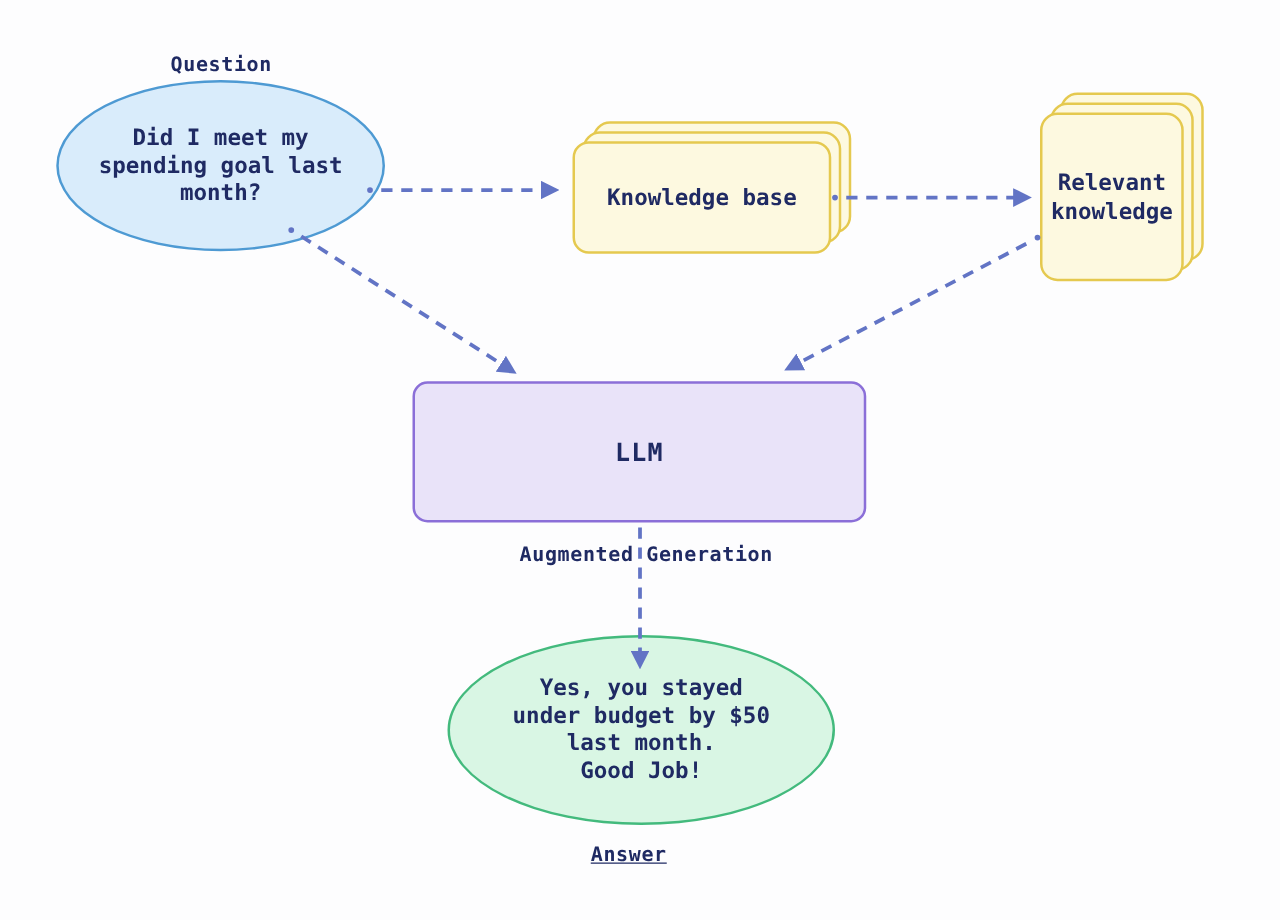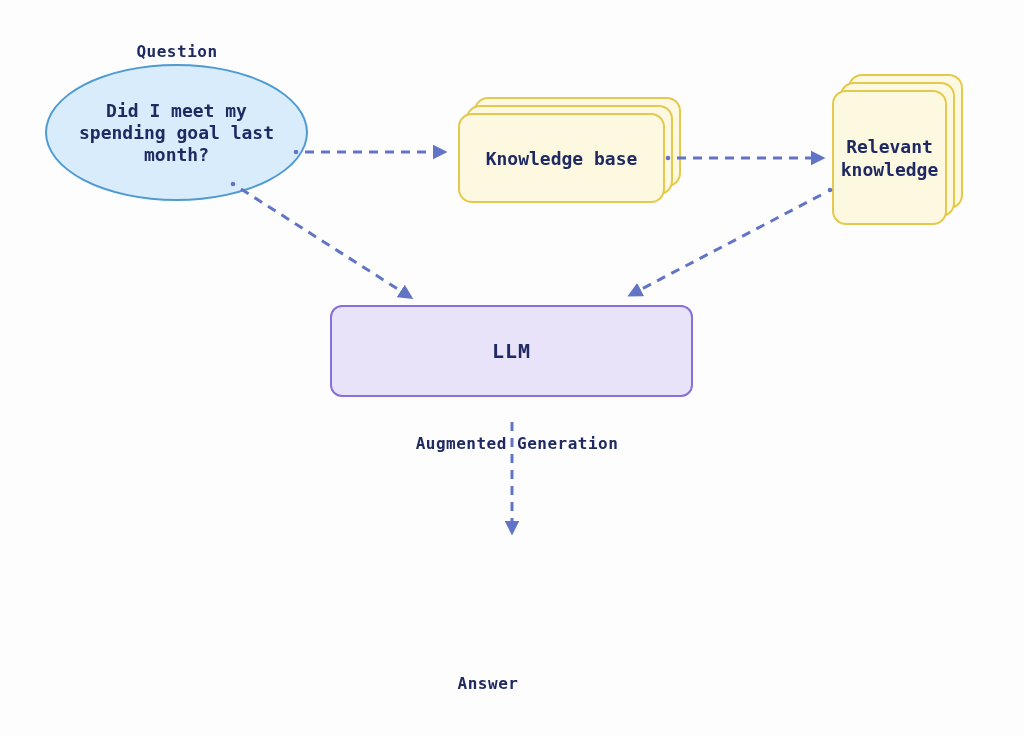--- a/index.html
+++ b/index.html
@@ -68,21 +68,21 @@
     align-items: center;
     justify-content: center;
     text-align: center;
     white-space: pre-line;
     font-weight: bold;
     color: var(--text, #1f2a63);
     font-size: 18px;
     line-height: 23px;
   }
   .llm-box {
-    left: 330px; top: 305px; width: 363px; height: 92px;
+    left: 330px; top: 305px; width: 363px; height: 113px;
     background: var(--llm_fill);
     border: 2px solid var(--llm_stroke);
     border-radius: 12px;
     font-size: 20px;
     letter-spacing: 1px;
   }
   .arrow-layer {
     position: absolute;
     left: 0; top: 0;
     width: 1024px; height: 736px;
@@ -107,42 +107,48 @@
 
   <div class="node ellipse-question">
     <span>Did I meet my
 spending goal last
 month?</span>
   </div>
 
   <div>
     <div class="card kb-card" style="left:474px; top:97px;"></div>
     <div class="card kb-card" style="left:466px; top:105px;"></div>
-    <div class="card kb-card" style="left:458px; top:113px;">
+    <div class="card kb-card" style="left:458px; top:113px;border-radius:13px;">
       <div class="card-text">Knowledge base</div>
     </div>
   </div>
 
   <div>
     <div class="card rk-card" style="left:848px; top:74px;"></div>
     <div class="card rk-card" style="left:840px; top:82px;"></div>
     <div class="card rk-card" style="left:832px; top:90px;">
       <div class="card-text">Relevant
 knowledge</div>
     </div>
   </div>
 
   <div class="node llm-box">
     <span>LLM</span>
   </div>
 
   <div class="diagram-label" style="left:517px; top:434px;">Augmented Generation</div>
 
+  <div class="node ellipse-answer">
+    <span>Yes, you stayed
+under budget by $50
+last month.
+Good Job!</span>
+  </div>
 
-  <div class="diagram-label" style="left:488px; top:674px;">Answer</div>
+  <div class="diagram-label" style="left:503px; top:674px;text-decoration:underline;">Answer</div>
 
   <svg class="arrow-layer" width="1024" height="736" viewBox="0 0 1024 736">
     <defs>
       <marker id="arrowhead" markerWidth="5" markerHeight="5" refX="2.5" refY="2.5" orient="auto" markerUnits="strokeWidth">
         <path d="M0,0 L5,2.5 L0,5 Z" style="fill: var(--arrow, #6274c5);"></path>
       </marker>
     </defs>
 
     <g>
       <circle class="arrow-dot" cx="296" cy="152" r="2.3"></circle>

